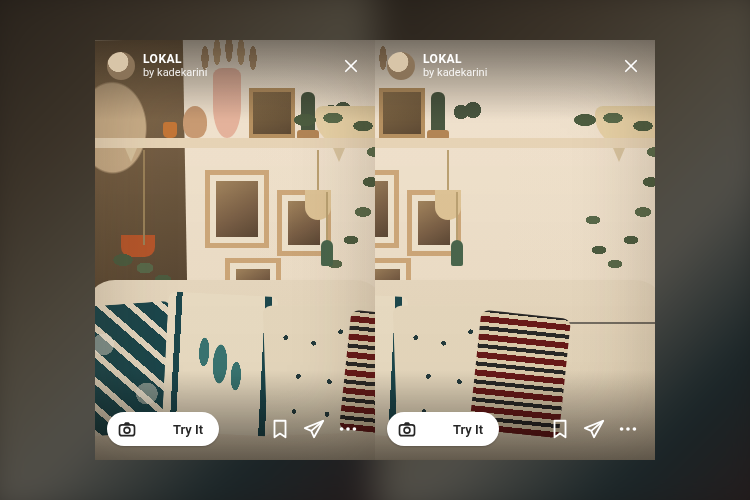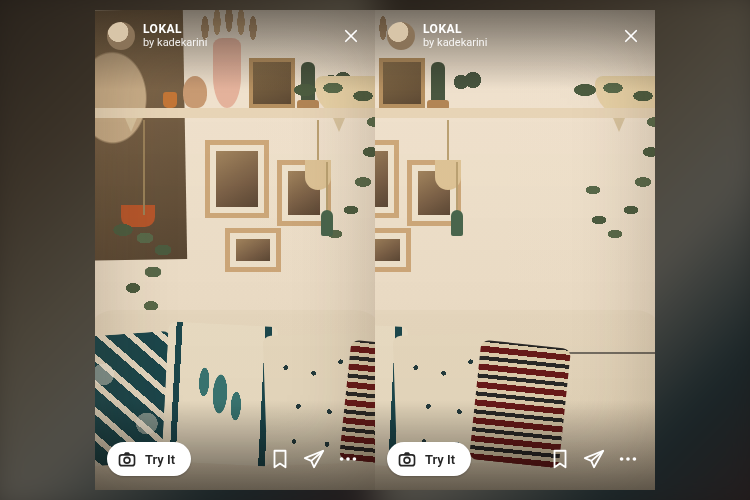--- a/index.html
+++ b/index.html
@@ -26,21 +26,21 @@
   }
   .stage {
     position: relative;
     display: flex;
     gap: 0;
     z-index: 2;
   }
   .story {
     position: relative;
     width: 280px;
-    height: 480px;
+    height: 420px;
     overflow: hidden;
     background: #ece6d8;
     padding-left: 16px;
   }
   .room {
     position: absolute;
     inset: 0;
   }
   
   .wall {
@@ -363,20 +363,21 @@
     display: flex;
     align-items: center;
     background: #fff;
     color: #262626;
     border-radius: 22px;
     padding: 7px 16px 7px 10px;
     font-size: 13px;
     font-weight: 600;
     cursor: pointer;
     box-shadow: 0 1px 2px rgba(0,0,0,0.2);
+    gap: 28px;
   }
   .try-pill .cam {
     width: 20px; height: 20px;
     margin-right: 8px;
     display:flex;align-items:center;justify-content:center;
   }
   .spacer { flex: 1; }
   .action-btn {
     width: 30px; height: 30px;
     display: flex; align-items: center; justify-content: center;

